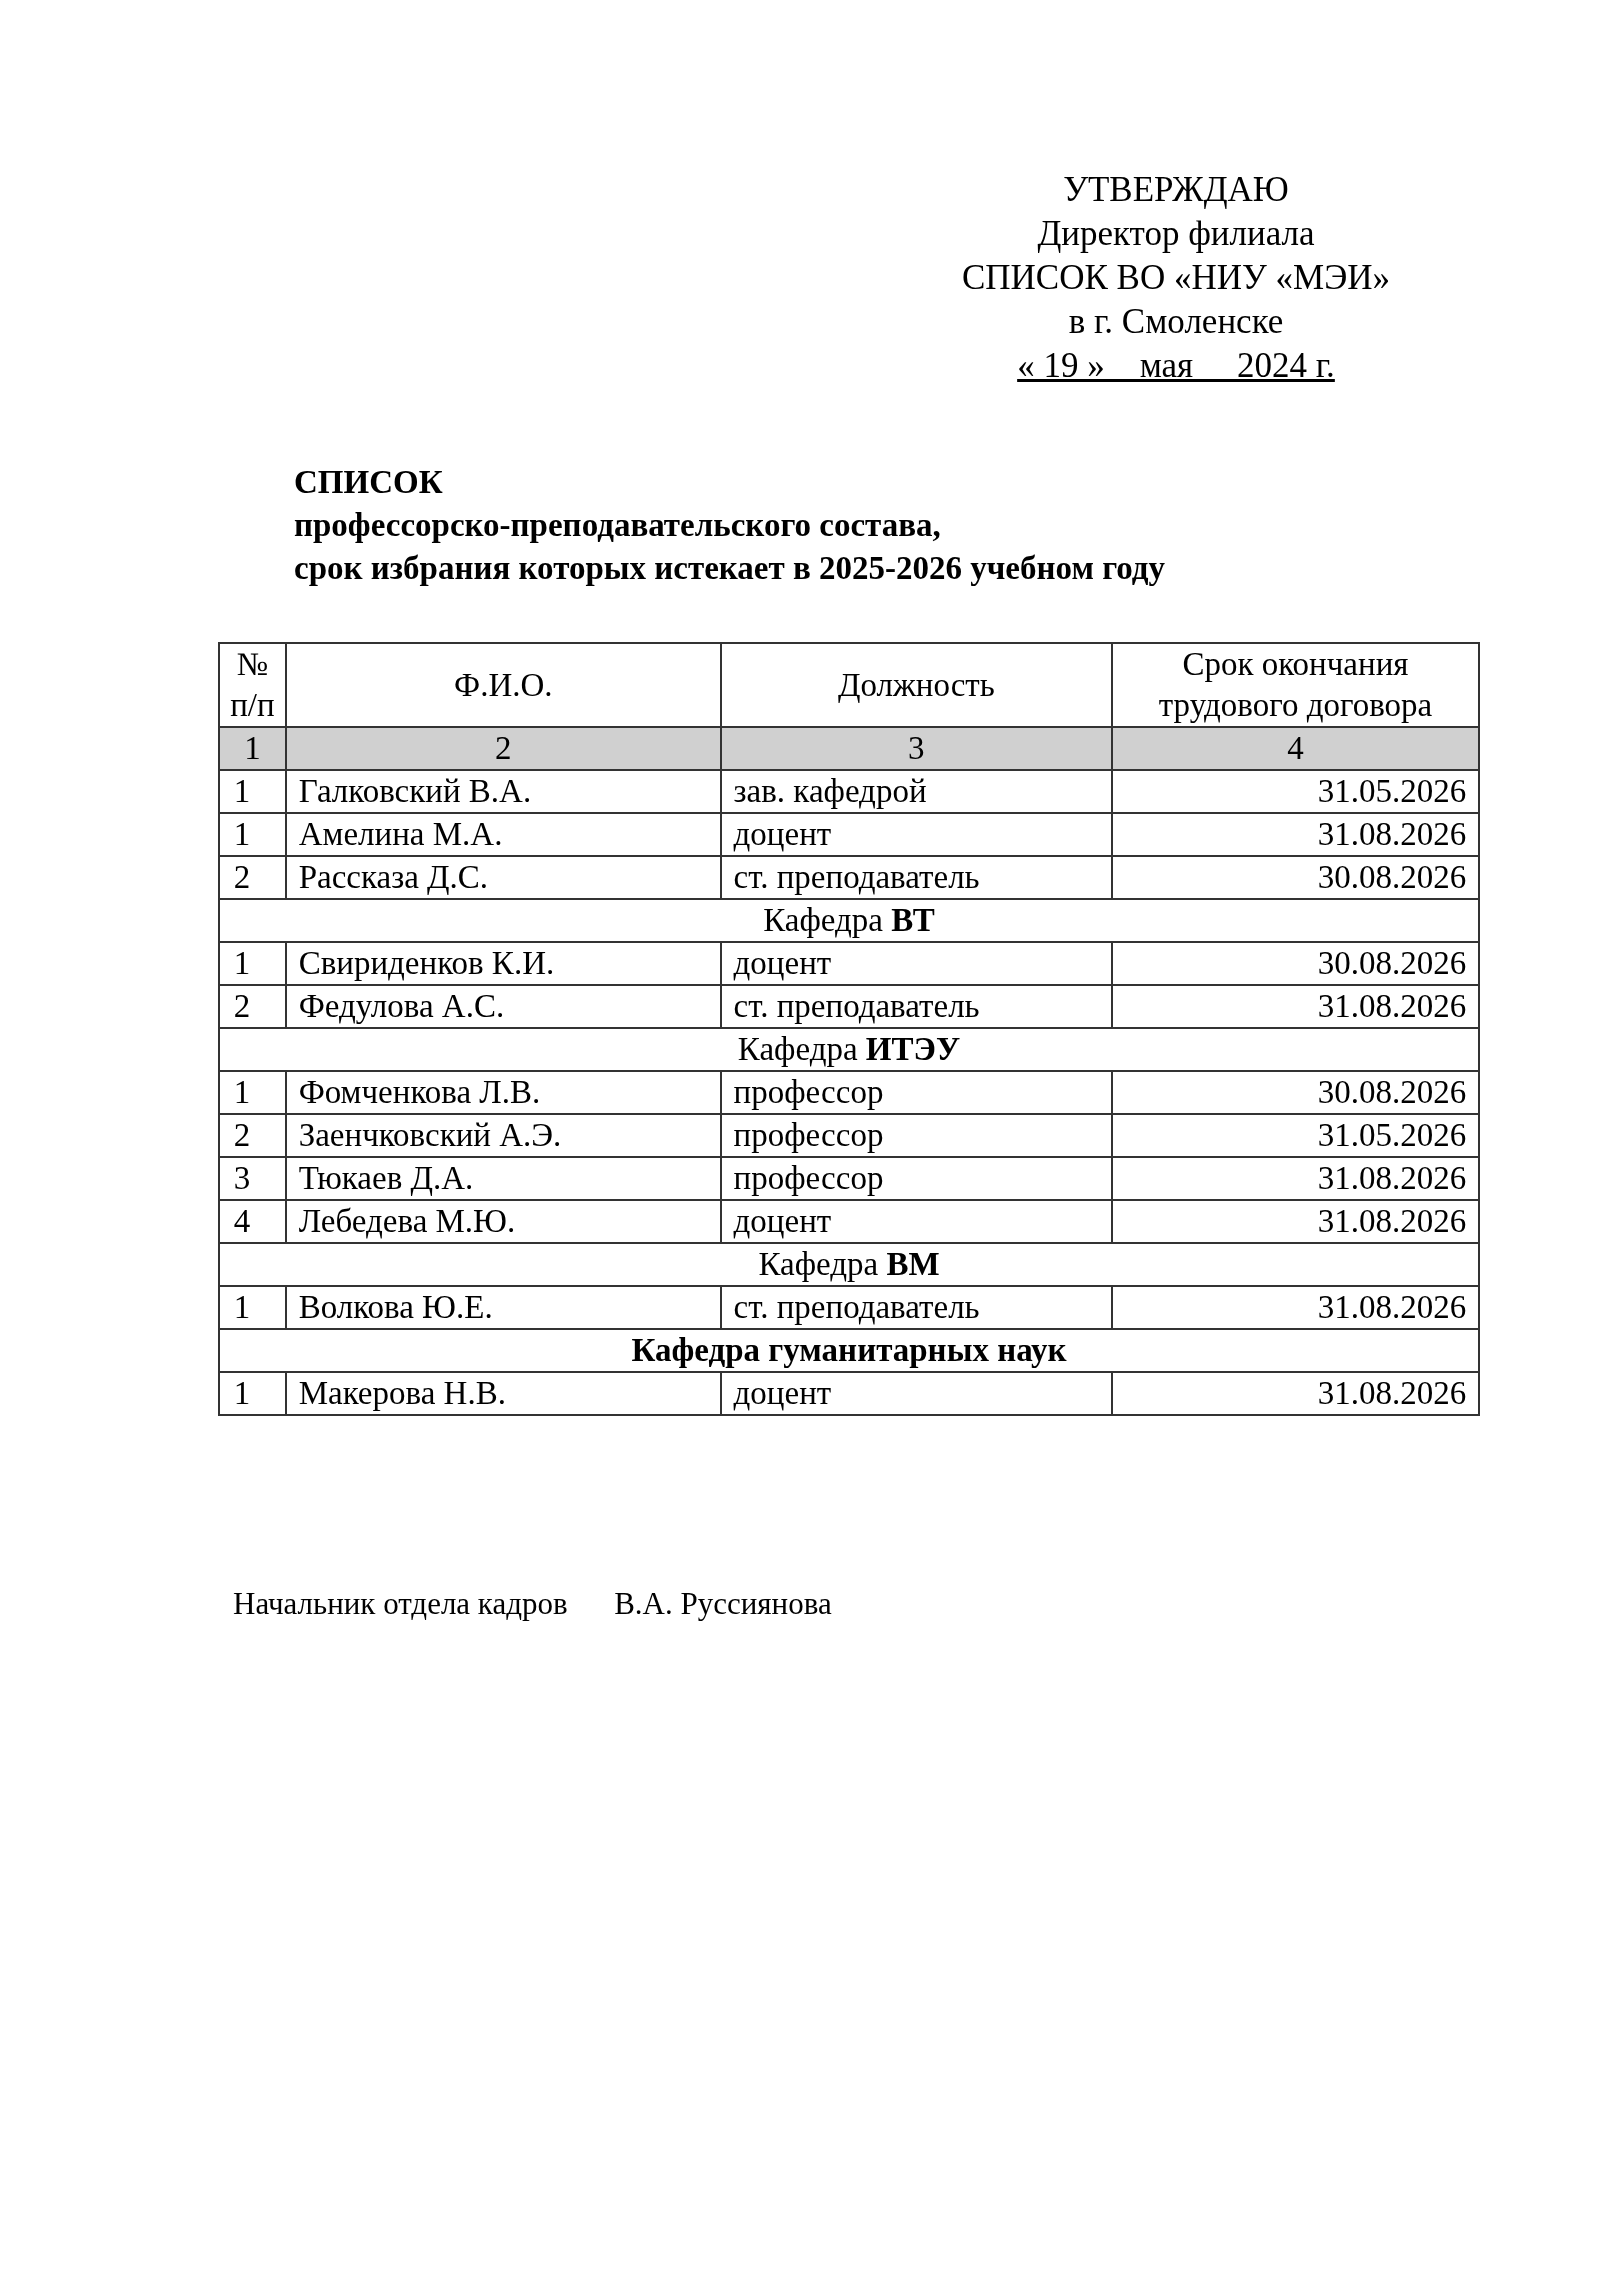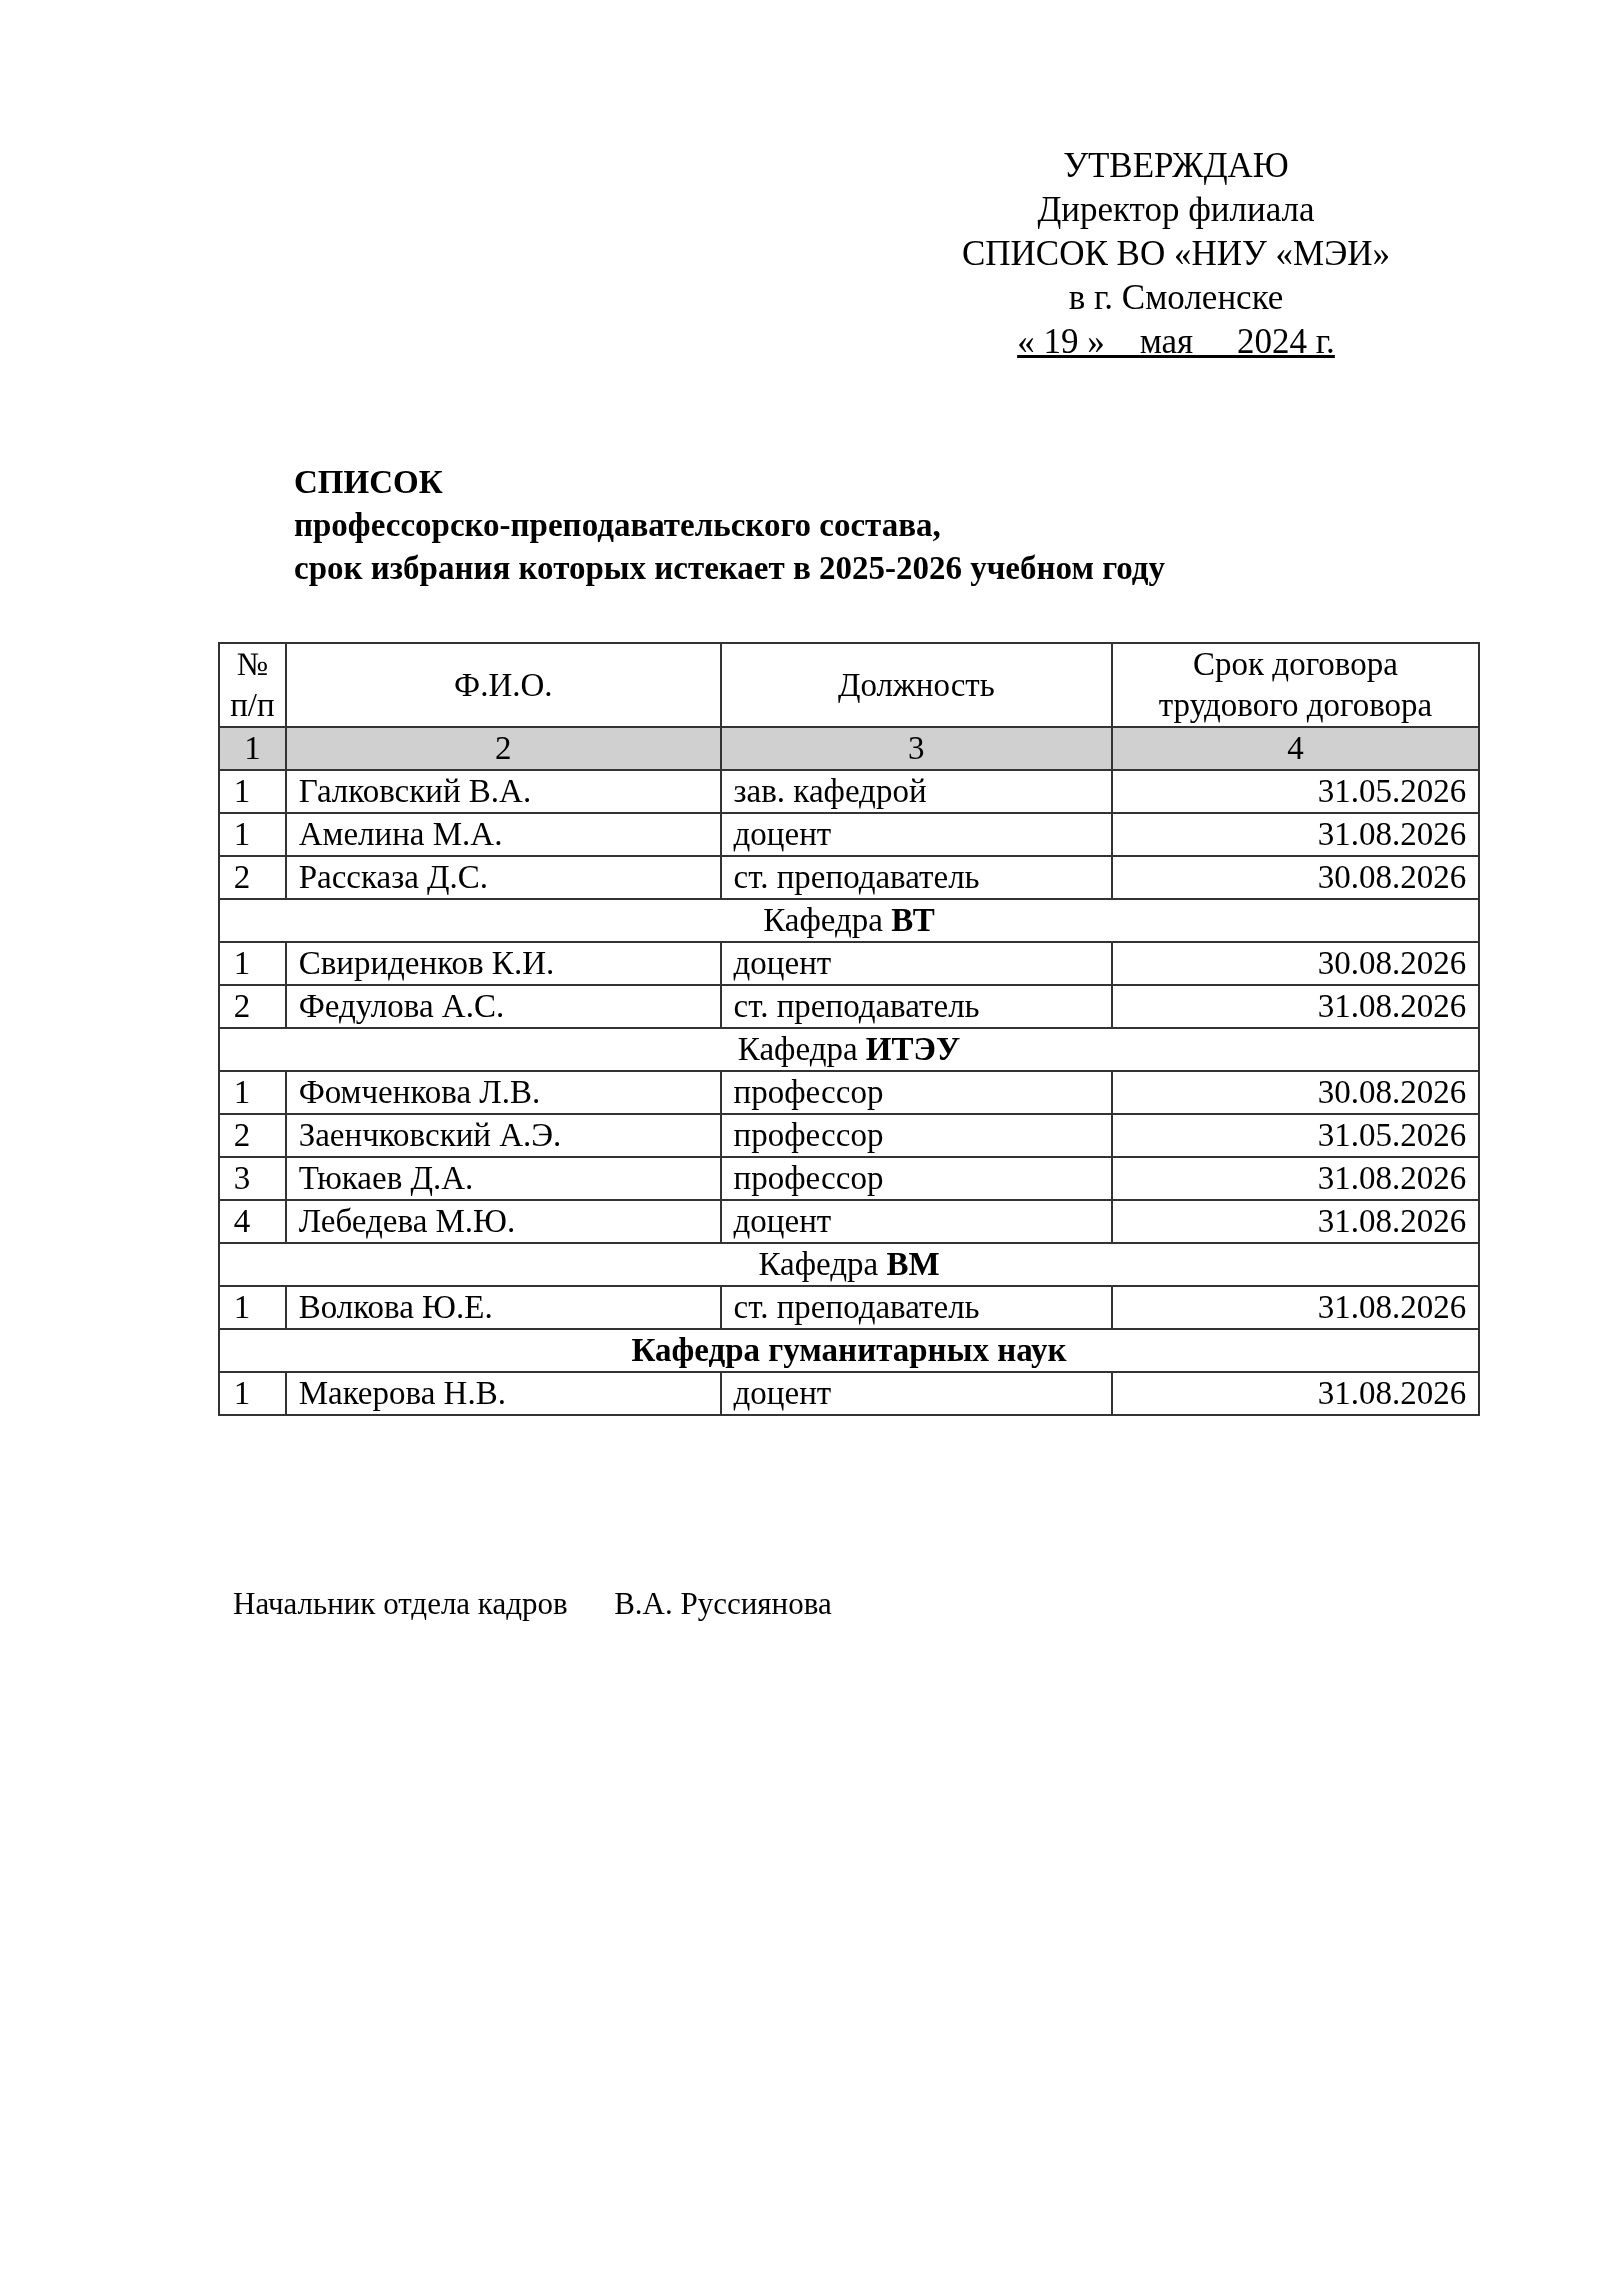--- a/index.html
+++ b/index.html
@@ -1,17 +1,17 @@
 <!DOCTYPE html>
 <html><head>
 <meta charset="utf-8">
 <style>
   html, body { margin: 0; padding: 0; background: #ffffff; }
   body { width: 1621px; height: 2293px; position: relative; font-family: "Liberation Serif", serif; color: #000; overflow: hidden; }
-  .approve { position: absolute; left: 941px; top: 144px; width: 470px; text-align: center; font-size: 35px; line-height: 44px; }
+  .approve { position: absolute; left: 941px; top: 168px; width: 470px; text-align: center; font-size: 35px; line-height: 44px; }
   .approve .date { text-decoration: underline; white-space: pre; }
   .title { position: absolute; left: 294px; top: 461px; width: 1176px; text-align: left; font-weight: bold; font-size: 33px; line-height: 43px; }
   table.list { position: absolute; left: 218px; top: 642px; border-collapse: collapse; width: 1262px; font-size: 33px; }
   table.list td { border: 2px solid #333; padding: 0 11.8px; height: 41px; line-height: 41px; vertical-align: middle; }
   table.list col.c1 { width: 67px; }
   table.list col.c2 { width: 436px; }
   table.list col.c3 { width: 392px; }
   table.list col.c4 { width: 368px; }
   .hdr td { text-align: center; vertical-align: top; line-height: 44px; height: 86px; }
   .hdr td.num { padding: 0 3.9px; }
@@ -49,21 +49,21 @@
     </colgroup>
   <tbody id="tbody">
     <tr class="hdr">
       <td class="num">
           <div>№</div>
           <div>п/п</div>
         </td>
       <td>Ф.И.О.</td>
       <td>Должность</td>
       <td>
-          <div>Срок договора</div>
+          <div>Срок окончания</div>
           <div>трудового договора</div>
         </td>
     </tr>
     <tr class="idx">
       <td>1</td>
       <td>2</td>
       <td>3</td>
       <td>4</td>
     </tr>
       <tr class="row">

